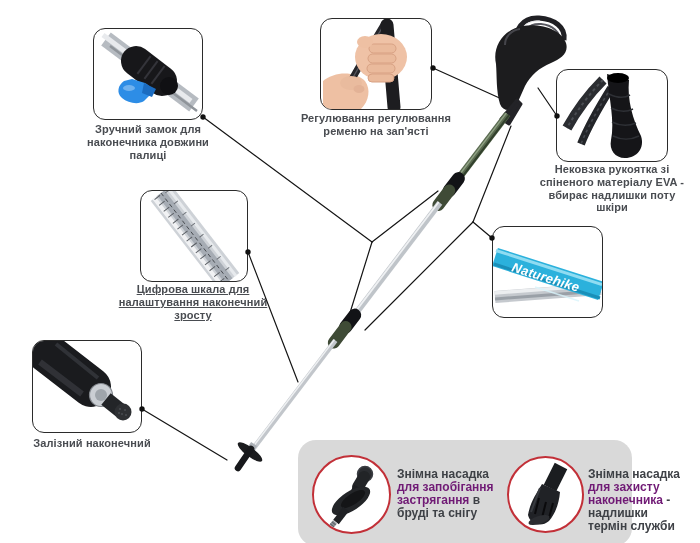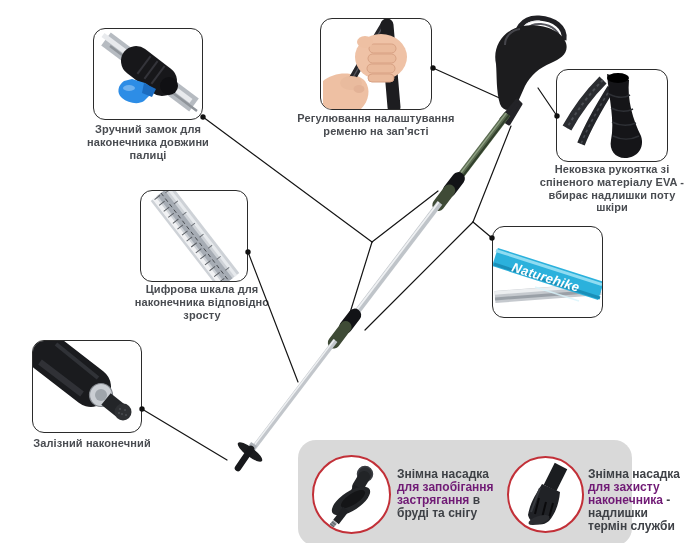--- a/index.html
+++ b/index.html
@@ -143,34 +143,34 @@
     </svg>
   </div>
 
   <div class="caption" style="left:58px;top:123px;width:180px;">
     <div>Зручний замок для</div>
     <div>наконечника довжини</div>
     <div>палиці</div>
   </div>
 
   <div class="caption" style="left:286px;top:112px;width:180px;">
-    <div>Регулювання налаштування</div>
+    <div>Регулювання регулювання</div>
     <div>ременю на зап'ясті</div>
   </div>
 
   <div class="caption" style="left:522px;top:163px;width:180px;">
     <div>Нековзка рукоятка зі</div>
     <div>спіненого матеріалу EVA -</div>
     <div>вбирає надлишки поту</div>
     <div>шкіри</div>
   </div>
 
-  <div class="caption" style="left:112px;top:283px;width:180px;">
+  <div class="caption" style="left:103px;top:283px;width:180px;text-decoration:underline;">
     <div>Цифрова шкала для</div>
-    <div>наконечника відповідно</div>
+    <div>налаштування наконечний</div>
     <div>зросту</div>
   </div>
 
 
   <div class="caption" style="left:2px;top:437px;width:180px;">
     <div>Залізний наконечний</div>
   </div>
 
   <div class="panel">
 

